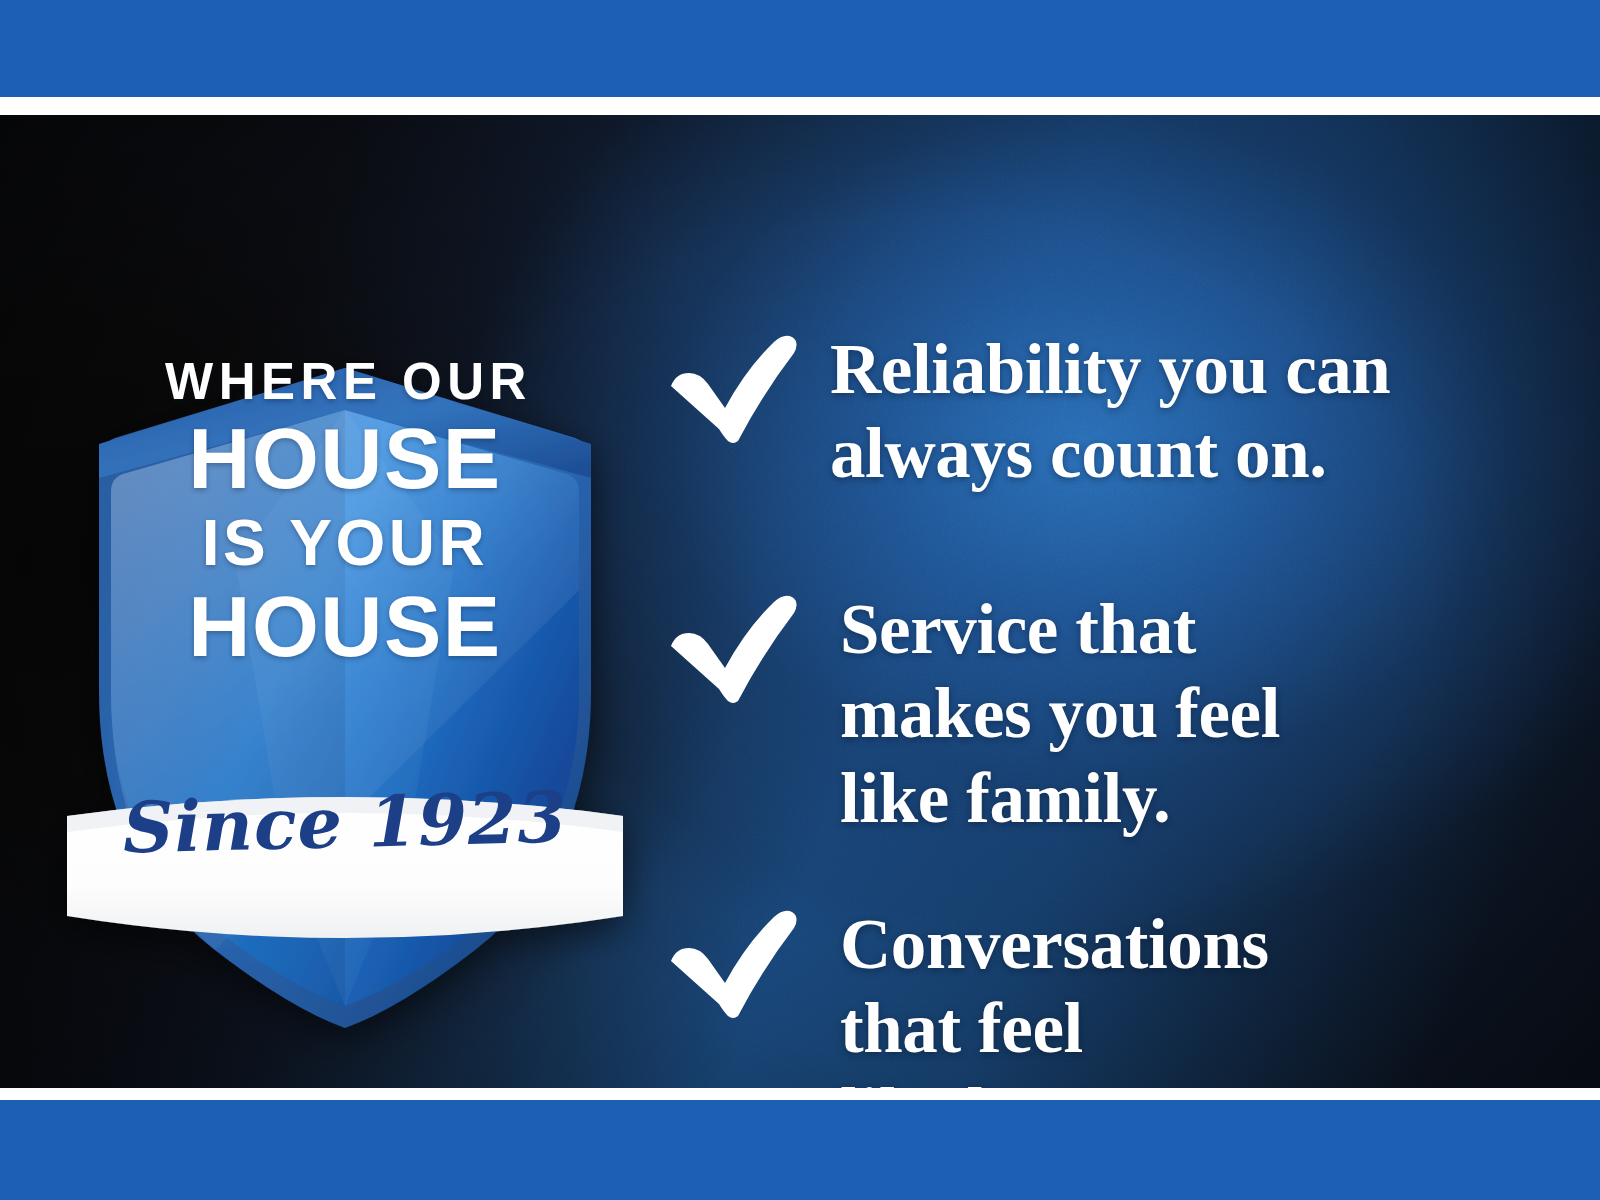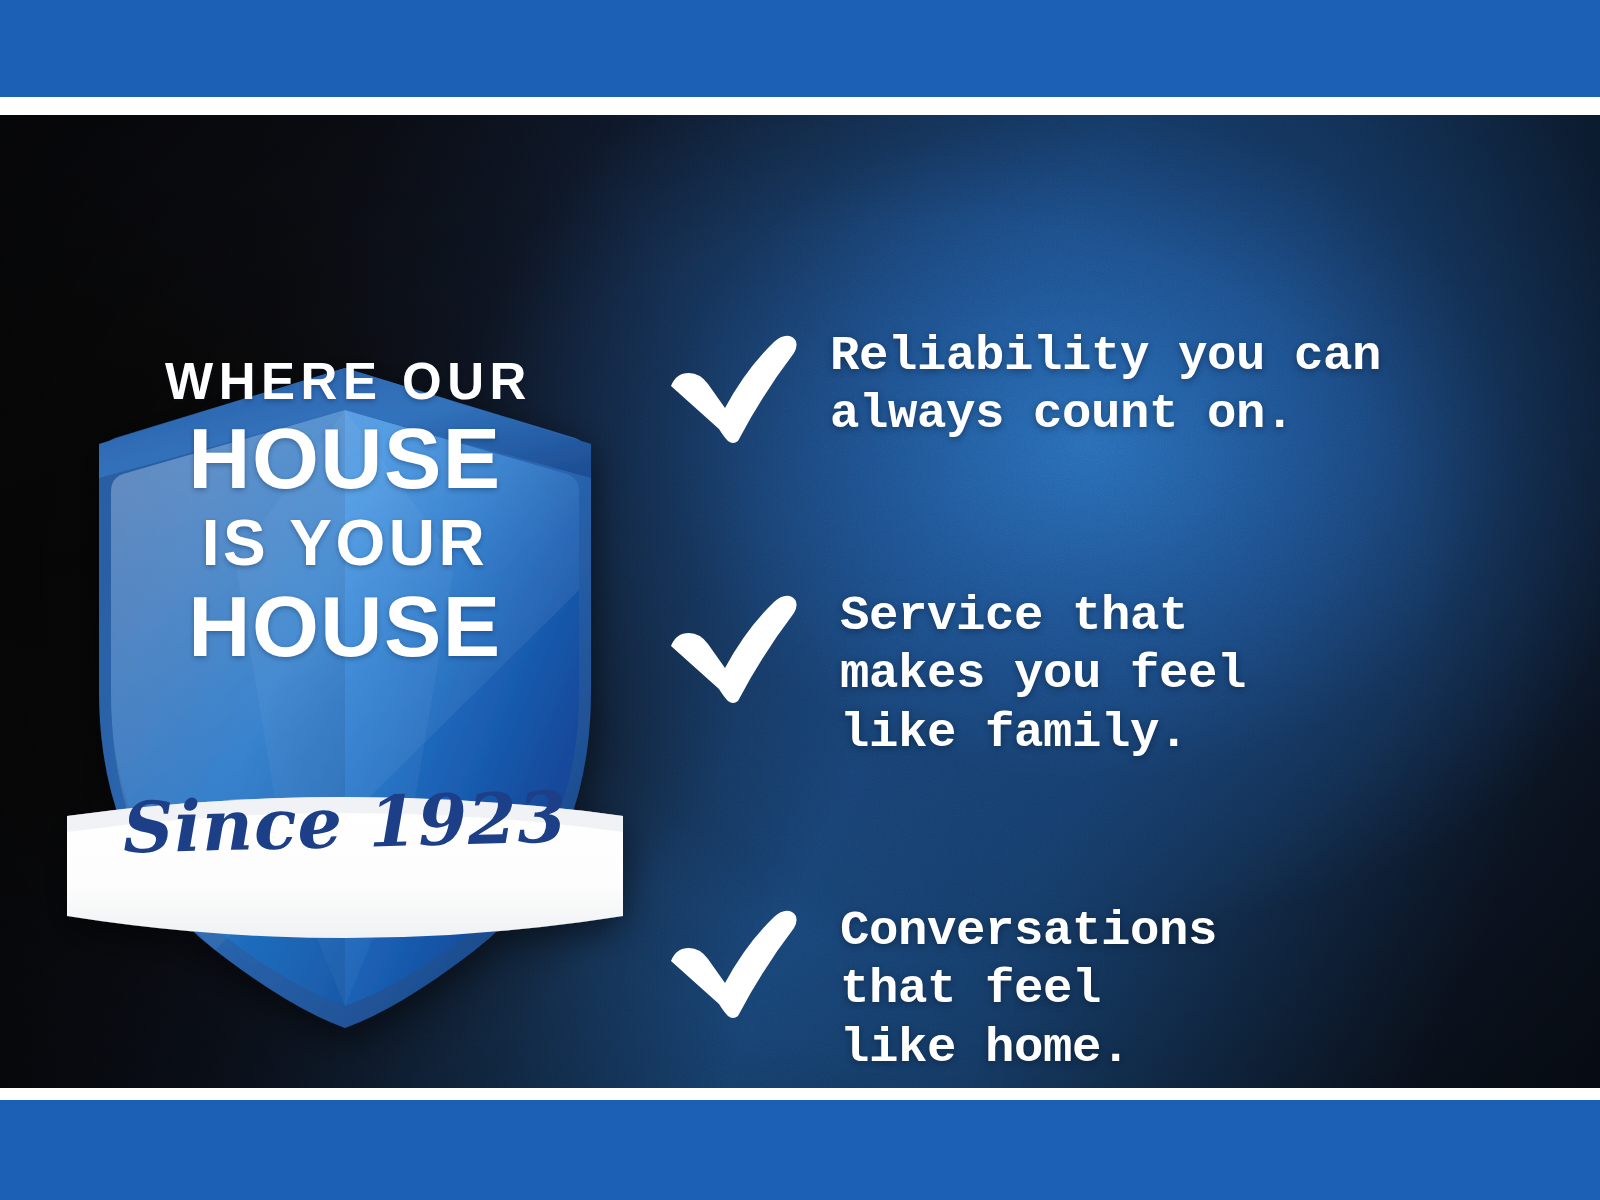--- a/index.html
+++ b/index.html
@@ -145,23 +145,23 @@
 
   .check {
     flex:0 0 auto;
     width:140px; height:116px;
     margin-top:4px;
   }
   .check svg { display:block; width:100%; height:100%; }
 
   .benefit-copy {
     color:#ffffff;
-    font-family:Liberation Mono, monospace;
+    font-family:Liberation Serif, serif;
     font-weight:700;
-    font-size:49px;
+    font-size:71px;
     line-height:1.19;
     letter-spacing:-.4px;
     text-shadow:0 2px 7px rgba(2,14,32,.42);
     white-space:pre-line;
     padding-top:2px;
   }
   .benefit-1 .benefit-copy { margin-left:26px; }
   .benefit-2 .benefit-copy { margin-left:36px; }
   .benefit-3 .benefit-copy { margin-left:36px; }
 </style>

